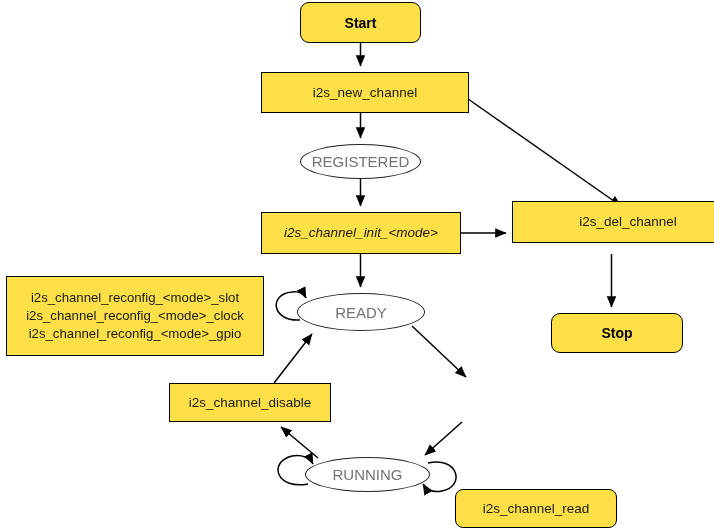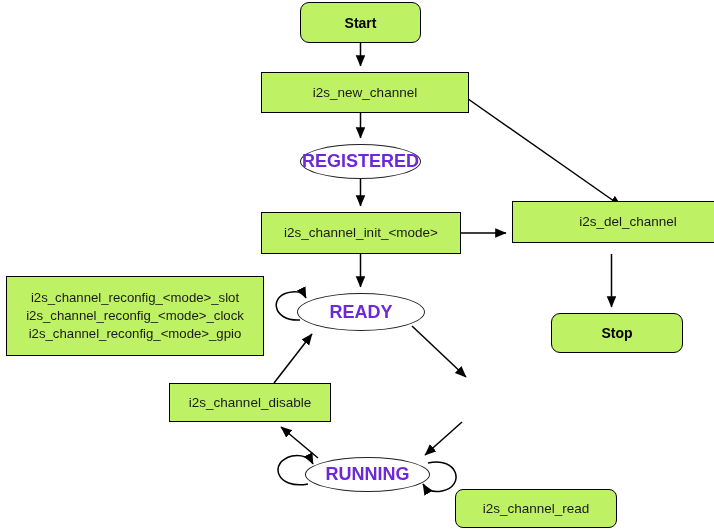--- a/index.html
+++ b/index.html
@@ -25,39 +25,39 @@
     height: 530px;
     pointer-events: none;
   }
   .node {
     position: absolute;
     box-sizing: border-box;
     display: flex;
     align-items: center;
     justify-content: center;
     text-align: center;
-    background: #bef264;
+    background: #fde047;
   }
   .node-rect {
     border: 1.6px solid #000000;
     color: #1a1a1a;
     font-size: 13.5px;
     line-height: 1.28;
   }
   .node-terminal {
     border: 1.6px solid #000000;
     border-radius: 9px;
     color: #000000;
     font-size: 14px;
     font-weight: bold;
   }
   .node-state {
-    color: #6d28d9;
-    font-size: 18px;
-    font-weight: bold;
+    color: #737373;
+    font-size: 15px;
+    font-weight: normal;
     background: transparent;
     z-index: 3;
   }
   .state-ellipse-border {
     position: absolute;
     left: 0;
     top: 0;
     width: 100%;
     height: 100%;
     border: 1.6px solid #222222;
@@ -120,21 +120,21 @@
 
   <div class="node node-rect" style="left:261px; top:72px; width:208px; height:41px;">
     <span>i2s_new_channel</span>
   </div>
 
   <div class="node node-state" style="left:300px; top:144px; width:121px; height:35px;">
     <span class="state-ellipse-border"></span>
     <span>REGISTERED</span>
   </div>
 
-  <div class="node node-rect" style="left:261px; top:212px; width:200px; height:42px;">
+  <div class="node node-rect" style="left:261px; top:212px; width:200px; height:42px;font-style:italic;">
     <span>i2s_channel_init_&lt;mode&gt;</span>
   </div>
 
   <div class="node node-rect" style="left:512px; top:201px; width:232px; height:42px;">
     <span>i2s_del_channel</span>
   </div>
 
   <div class="node node-terminal" style="left:551px; top:313px; width:132px; height:40px;">
     <span>Stop</span>
   </div>

